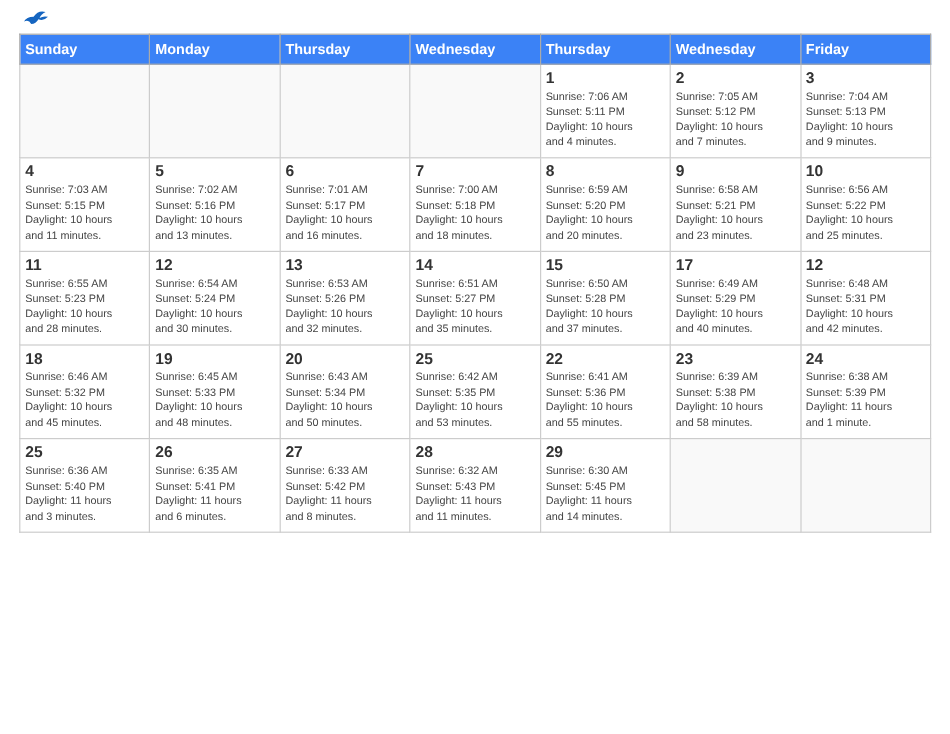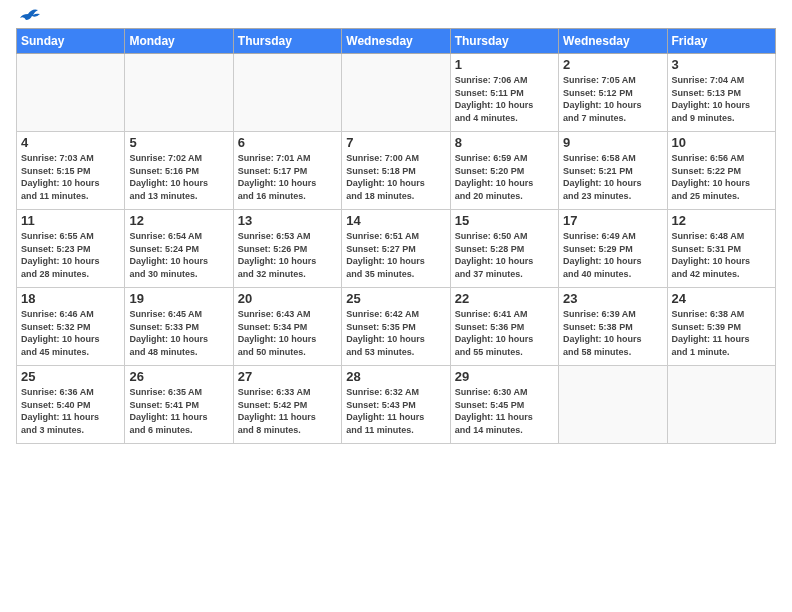--- a/index.html
+++ b/index.html
@@ -68,21 +68,20 @@
     .cell-day {
       font-size: 13px;
       font-weight: bold;
       color: #333;
       margin-bottom: 2px;
     }
     .cell-info {
       font-size: 9px;
       color: #444;
       line-height: 1.4;
-      font-weight: bold;
     }
   </style>
 </head>
 <body>
 
 <div class="page">
   <div class="header">
     <div class="logo">
       <div style="display:flex; align-items:center;">
         <span style="font-size:20px; font-weight:bold; color:#333;"></span>

